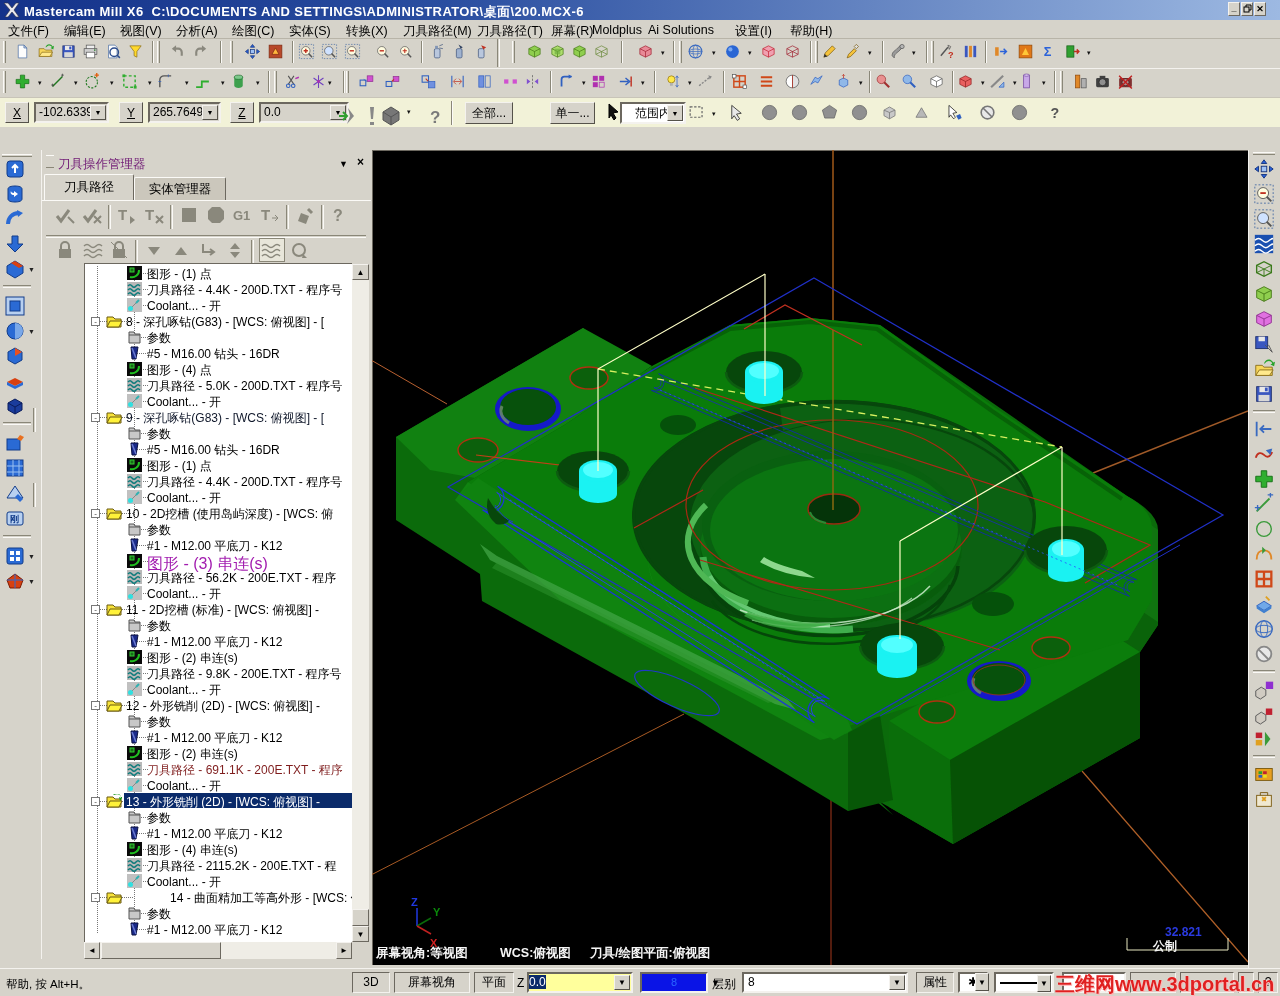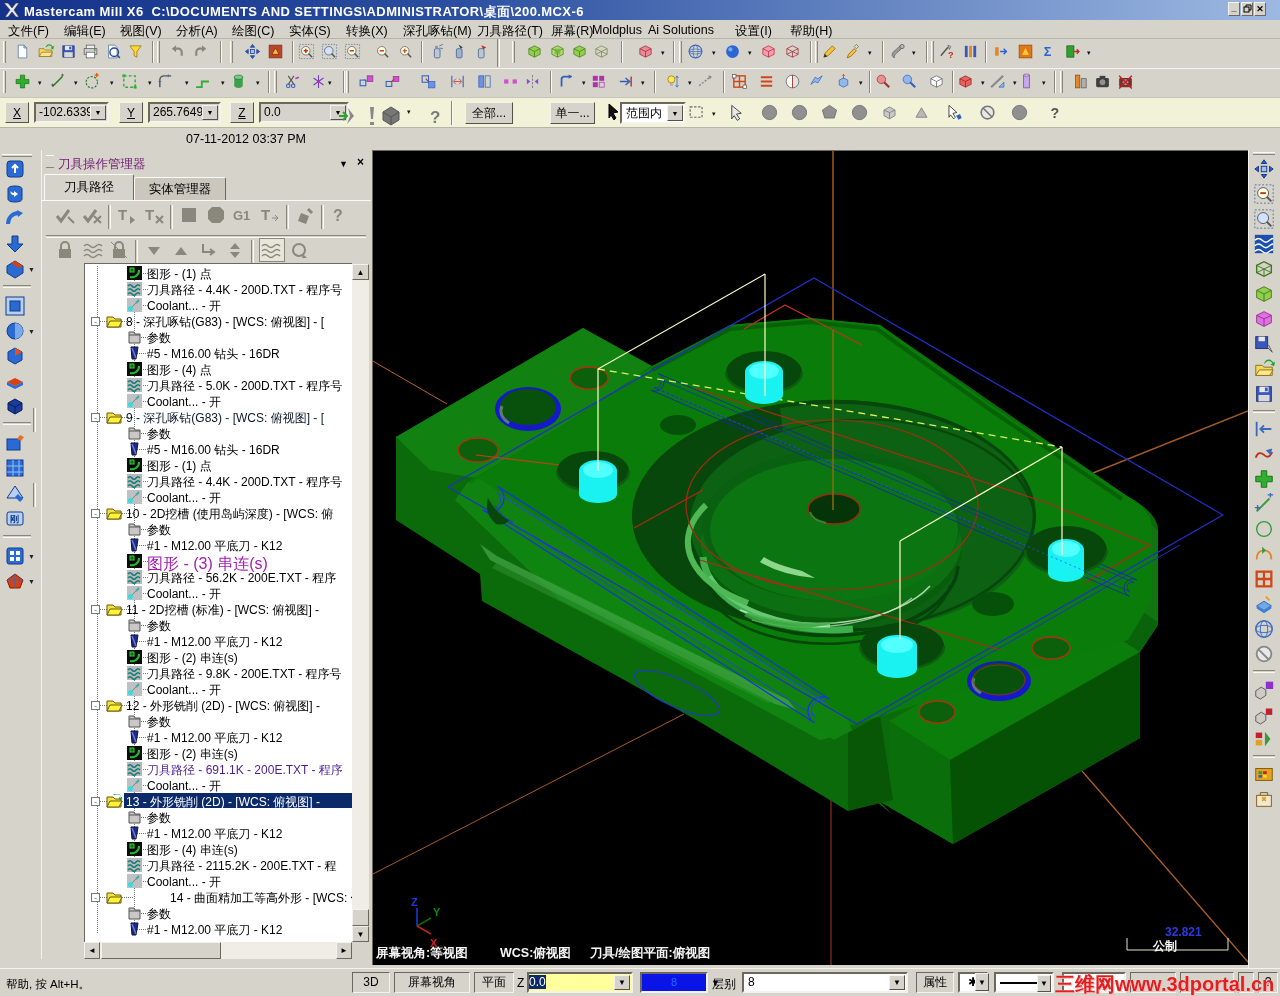--- a/index.html
+++ b/index.html
@@ -32,21 +32,21 @@
  <div class="abs up" style="left:1254px;top:2px;width:12px;height:14px;background:#d6d3ca;font-size:9px;text-align:center;line-height:13px;font-weight:bold;">✕</div>
 </div>
 <div class="abs" style="left:0;top:20px;width:1280px;height:19px;background:#d6d3ca;border-bottom:1px solid #b8b4a8;">
       <div class="abs" style="left:8px;top:3px;font-size:12.5px;color:#000;">文件(F)</div>
       <div class="abs" style="left:64px;top:3px;font-size:12.5px;color:#000;">编辑(E)</div>
       <div class="abs" style="left:120px;top:3px;font-size:12.5px;color:#000;">视图(V)</div>
       <div class="abs" style="left:176px;top:3px;font-size:12.5px;color:#000;">分析(A)</div>
       <div class="abs" style="left:232px;top:3px;font-size:12.5px;color:#000;">绘图(C)</div>
       <div class="abs" style="left:289px;top:3px;font-size:12.5px;color:#000;">实体(S)</div>
       <div class="abs" style="left:346px;top:3px;font-size:12.5px;color:#000;">转换(X)</div>
-      <div class="abs" style="left:403px;top:3px;font-size:12.5px;color:#000;">深孔啄钻(M)</div>
+      <div class="abs" style="left:403px;top:3px;font-size:12.5px;color:#000;">刀具路径(M)</div>
       <div class="abs" style="left:477px;top:3px;font-size:12.5px;color:#000;">刀具路径(T)</div>
       <div class="abs" style="left:551px;top:3px;font-size:12.5px;color:#000;">屏幕(R)</div>
       <div class="abs" style="left:592px;top:3px;font-size:12.5px;color:#000;">Moldplus</div>
       <div class="abs" style="left:648px;top:3px;font-size:12.5px;color:#000;">Ai Solutions</div>
       <div class="abs" style="left:735px;top:3px;font-size:12.5px;color:#000;">设置(I)</div>
       <div class="abs" style="left:790px;top:3px;font-size:12.5px;color:#000;">帮助(H)</div>
     </div>
     <div class="abs" style="left:0;top:39px;width:1280px;height:29px;background:#d6d3ca;">
       <div class="abs" style="left:14px;top:4px;">
         <svg width="17" height="17" viewBox="0 0 24 24">
@@ -576,21 +576,21 @@
       <div class="abs" style="left:407px;top:10px;font-size:7px;color:#111;">▾</div>
       <div class="abs" style="left:424px;top:6px;"><svg class="ic" width="18" height="18" viewBox="0 0 24 24">
           <text x="6" y="19" font-size="17" font-weight="bold" fill="#7a7a7a">?</text>
         </svg></div>
       <div class="abs" style="left:451px;top:3px;width:2px;height:24px;border-left:1px solid #8a8778;border-right:1px solid #fbfaf7;"></div>
       <div class="abs gbtn" style="left:465px;top:4px;width:48px;height:22px;font-size:12px;text-align:center;line-height:21px;">全部...</div>
       <div class="abs gbtn" style="left:550px;top:4px;width:45px;height:22px;font-size:12px;text-align:center;line-height:21px;">单一...</div>
       <div class="abs" style="left:601px;top:4px;"><svg class="ic" width="20" height="20" viewBox="0 0 24 24">
           <path d="M8 2l9 8-5 1 3 5-2 2-3-5-2 3z" fill="#111" stroke="#000"></path>
         </svg></div>
-      <div class="abs field" style="left:620px;top:4px;width:66px;height:22px;font-size:12px;line-height:18px;padding-left:4px;background:#fff;">范围内<div class="abs gbtn" style="right:1px;top:1px;width:16px;height:16px;font-size:7px;text-align:center;line-height:15px;">▼</div></div>
+      <div class="abs field" style="left:620px;top:4px;width:66px;height:22px;font-size:12px;line-height:18px;padding-left:13px;background:#fff;">范围内<div class="abs gbtn" style="right:1px;top:1px;width:16px;height:16px;font-size:7px;text-align:center;line-height:15px;">▼</div></div>
       <div class="abs" style="left:687px;top:5px;">
         <svg width="19" height="19" viewBox="0 0 24 24">
           <rect x="4" y="5" width="15" height="13" fill="none" stroke="#666" stroke-dasharray="3 2" stroke-width="1.5"></rect>
         </svg>
       </div>
       <div class="abs" style="left:727px;top:5px;">
         <svg width="19" height="19" viewBox="0 0 24 24">
           <path d="M6 3l12 10-6 1 4 6-3 2-4-6-3 4z" fill="#e8e8e8" stroke="#222"></path>
         </svg>
       </div>
@@ -641,23 +641,20 @@
         <svg width="19" height="19" viewBox="0 0 24 24">
           <circle cx="12" cy="12" r="9" fill="#909090" stroke="#666"></circle>
         </svg>
       </div>
       <div class="abs" style="left:1045px;top:5px;">
         <svg width="19" height="19" viewBox="0 0 24 24">
           <text x="7" y="19" font-size="18" font-weight="bold" fill="#555">?</text>
         </svg>
       </div>
       <div class="abs" style="left:712px;top:12px;font-size:7px;color:#111;">▾</div>
-    </div>
-    <div class="abs" style="left:0;top:127px;width:1280px;height:23px;background:#d6d3ca;border-top:1px solid #b8b4a8;">
-      <div class="abs" style="left:186px;top:4px;font-size:12.5px;">07-11-2012 03:37 PM</div>
     </div>
     <div class="abs" style="left:0;top:150px;width:41px;height:818px;background:#d6d3ca;">
       <div class="abs" style="left:2px;top:4px;width:30px;height:3px;border-top:1px solid #fbfaf7;border-bottom:1px solid #8a8778;"></div>
       <div class="abs" style="left:4px;top:8px;">
         <svg width="22" height="22" viewBox="0 0 22 22">
           <rect x="3" y="3" width="16" height="16" rx="3" fill="#2a6ad4" stroke="#123c8a"></rect>
           <path d="M11 15V8M8 10l3-3 3 3" stroke="#fff" stroke-width="2" fill="none"></path>
         </svg>
       </div>
       <div class="abs" style="left:4px;top:33px;">
@@ -1163,21 +1160,21 @@
       </svg>
     </div>
     <div class="abs" style="left:147px;top:746px;font-size:12px;color:#000;white-space:nowrap;">图形 - (2) 串连(s)</div>
     <div class="abs" style="left:135px;top:769px;width:14px;height:1px;background-image:repeating-linear-gradient(to right,#777 0,#777 1px,transparent 1px,transparent 2px);"></div>
     <div class="abs" style="left:127px;top:762px;">
       <svg width="15" height="14" viewBox="0 0 15 14">
         <rect x="0" y="0" width="15" height="14" fill="#b8b8b8"></rect>
         <path d="M1 4q2-2.5 4 0t4 0t4 0M1 8q2-2.5 4 0t4 0t4 0M1 12q2-2.5 4 0t4 0t4 0" fill="none" stroke="#0a7a7a" stroke-width="1.4"></path>
       </svg>
     </div>
-    <div class="abs" style="left:147px;top:762px;font-size:12px;color:#4c1d95;white-space:nowrap;">刀具路径 - 691.1K - 200E.TXT - 程序</div>
+    <div class="abs" style="left:147px;top:762px;font-size:12px;color:#7f1d1d;white-space:nowrap;">刀具路径 - 691.1K - 200E.TXT - 程序</div>
     <div class="abs" style="left:135px;top:785px;width:14px;height:1px;background-image:repeating-linear-gradient(to right,#777 0,#777 1px,transparent 1px,transparent 2px);"></div>
     <div class="abs" style="left:127px;top:778px;">
       <svg width="15" height="14" viewBox="0 0 15 14">
         <rect x="0" y="0" width="15" height="14" fill="#c0c0c0"></rect>
         <path d="M3 11l7-7" stroke="#888"></path>
         <circle cx="3.5" cy="10.5" r="2.5" fill="#30e0e0"></circle>
         <path d="M9 5l3-3" stroke="#30b0b0" stroke-width="2"></path>
       </svg>
     </div>
     <div class="abs" style="left:147px;top:778px;font-size:12px;color:#000;white-space:nowrap;">Coolant... - 开</div>

